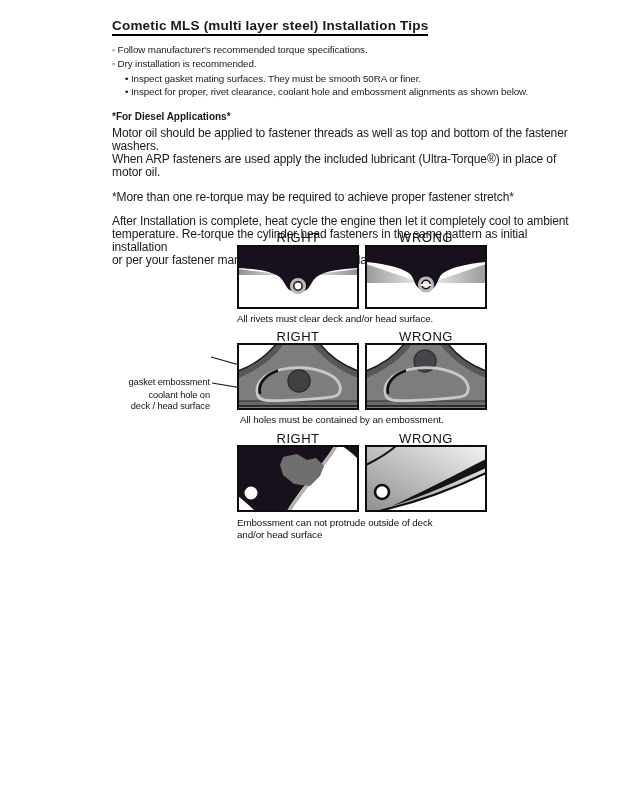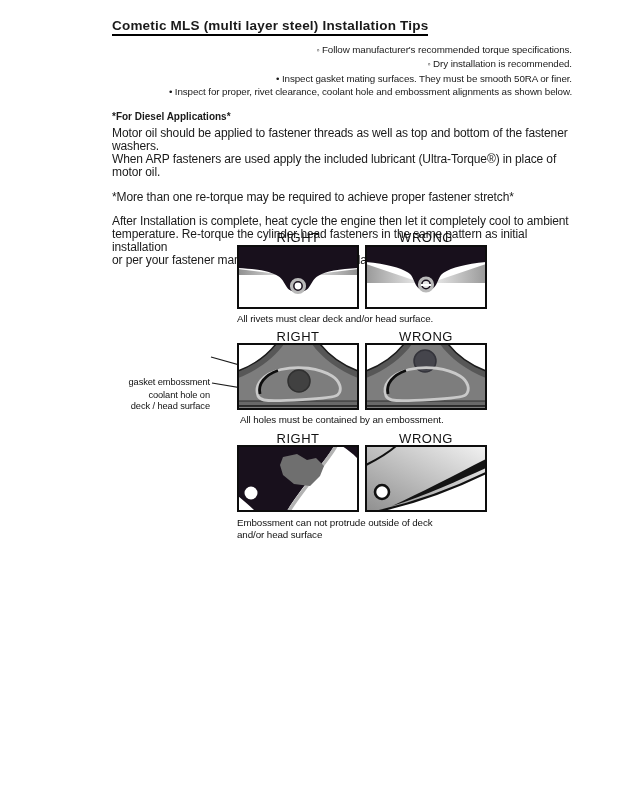--- a/index.html
+++ b/index.html
@@ -1,24 +1,24 @@
 <!DOCTYPE html>
 <html><head>
 <meta charset="utf-8">
 <style>
   html,body{margin:0;padding:0;background:#ffffff;}
   .page{position:relative;width:618px;height:568px;background:#ffffff;overflow:hidden;
         font-family:"Liberation Sans",sans-serif;color:#1a1a1a;}
   .content{position:absolute;left:112px;top:16px;width:460px;}
   .doc-title{display:inline-block;font-size:13.5px;font-weight:bold;letter-spacing:.2px;
              border-bottom:2px solid #000;padding-bottom:1px;margin:0 0 7px 0;}
-  ul.tips{list-style:none;margin:0;padding:0;font-size:9.8px;line-height:13.4px;letter-spacing:-.1px;text-align:right;}
+  ul.tips{list-style:none;margin:0;padding:0;font-size:9.8px;line-height:13.4px;letter-spacing:-.1px;}
   ul.tips li{padding-left:9px;text-indent:-9px;white-space:nowrap;}
   ul.tips li.b::before{content:"\25E6\00a0";font-size:9px;}
-  ul.tips li.sub{margin-left:30px;}
+  ul.tips li.sub{margin-left:13px;}
   ul.tips li.sub::before{content:"\2022\00a0";}
   .diesel-h{font-size:10px;font-weight:bold;margin:12px 0 5px 0;}
   p.body{font-size:12px;line-height:13.2px;letter-spacing:-.12px;margin:0 0 10px 0;white-space:pre-line;}
   p.note{margin-top:12px;}
   .fig-label{position:absolute;width:122px;text-align:center;font-size:13px;letter-spacing:.5px;color:#111;}
   .panel{position:absolute;width:122px;}
   .fig-caption{position:absolute;font-size:9.8px;line-height:11.5px;letter-spacing:-.1px;
                color:#111;white-space:pre-line;}
   .ann{position:absolute;font-size:9.3px;line-height:10.6px;letter-spacing:-.1px;color:#111;
        text-align:right;white-space:pre-line;}

